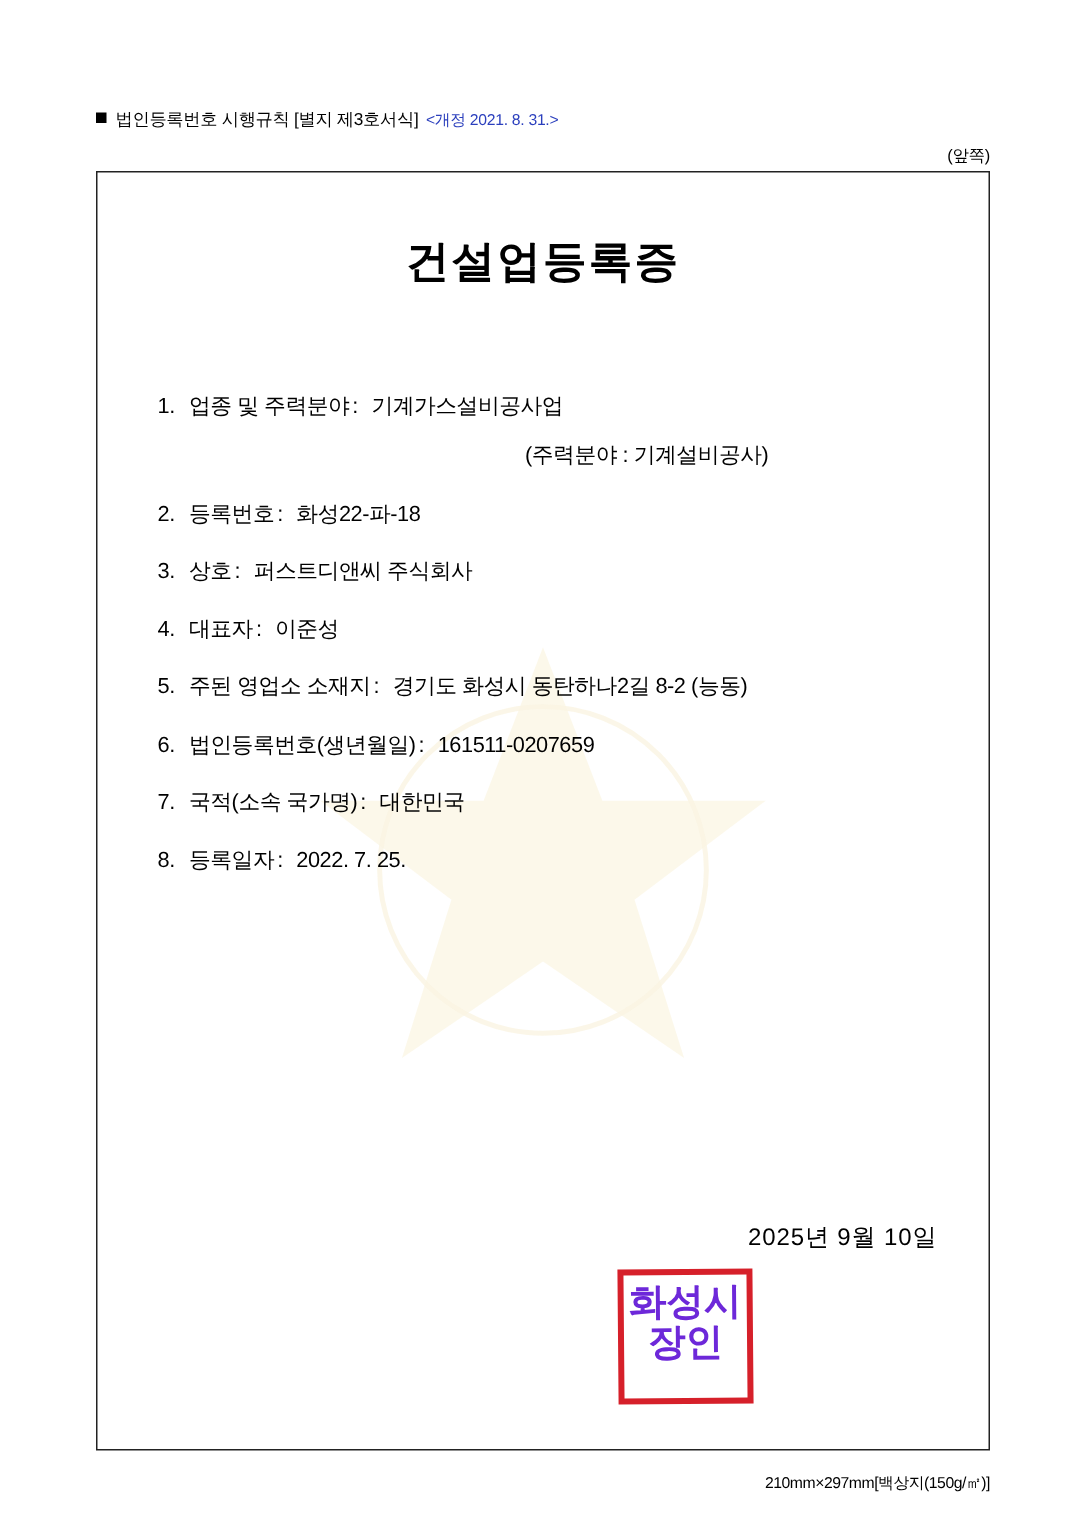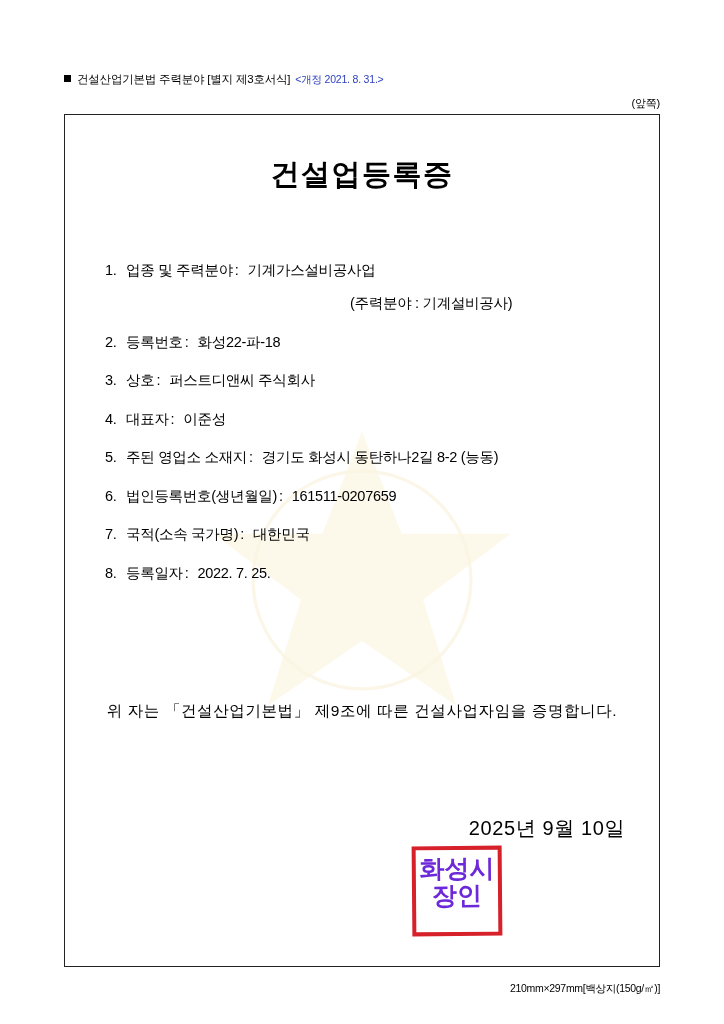--- a/index.html
+++ b/index.html
@@ -139,21 +139,21 @@
     font-size: 15.5px;
     letter-spacing: 0.6px;
     white-space: nowrap;
   }
 
   
   .doc-date {
     position: absolute;
     top: 700px;
     right: 34px;
-    font-size: 20px;
+    font-size: 16px;
     letter-spacing: 0.6px;
   }
 
   
   .issuer {
     position: absolute;
     top: 782px;
     left: 0;
     width: 100%;
     text-align: center;
@@ -195,21 +195,21 @@
     letter-spacing: -0.3px;
   }
 </style>
 </head>
 <body>
 
 <div class="page">
 
   <div class="doc-header">
     <span class="hdr-bullet"></span>
-    <span class="hdr-text">건설산업기본법 주력분야 [별지 제3호서식]</span>
+    <span class="hdr-text">법인등록번호 시행규칙 [별지 제3호서식]</span>
     <span class="hdr-rev">&lt;개정 2021. 8. 31.&gt;</span>
   </div>
 
   <div class="front-mark">(앞쪽)</div>
 
   <div class="cert-box">
 
     <svg class="watermark" viewBox="0 0 200 200" aria-hidden="true">
       <g fill="#f3e4b0" opacity="0.85">
         <path d="M100 10 L124 72 L190 72 L137 112 L157 176 L100 137 L43 176 L63 112 L10 72 L76 72 Z"></path>
@@ -276,21 +276,20 @@
 
       <div class="field-row">
         <span class="field-num">8.</span>
         <span class="field-label">등록일자</span>
         <span class="field-sep">:</span>
         <span class="field-value">2022. 7. 25.</span>
       </div>
 
     </div>
 
-    <div class="statement">위 자는 「건설산업기본법」 제9조에 따른 건설사업자임을 증명합니다.</div>
 
     <div class="doc-date">2025년 9월 10일</div>
 
 
     <div class="seal">
       <span class="l1">화성시</span>
       <span class="l2">장인</span>
     </div>
 
   </div>

